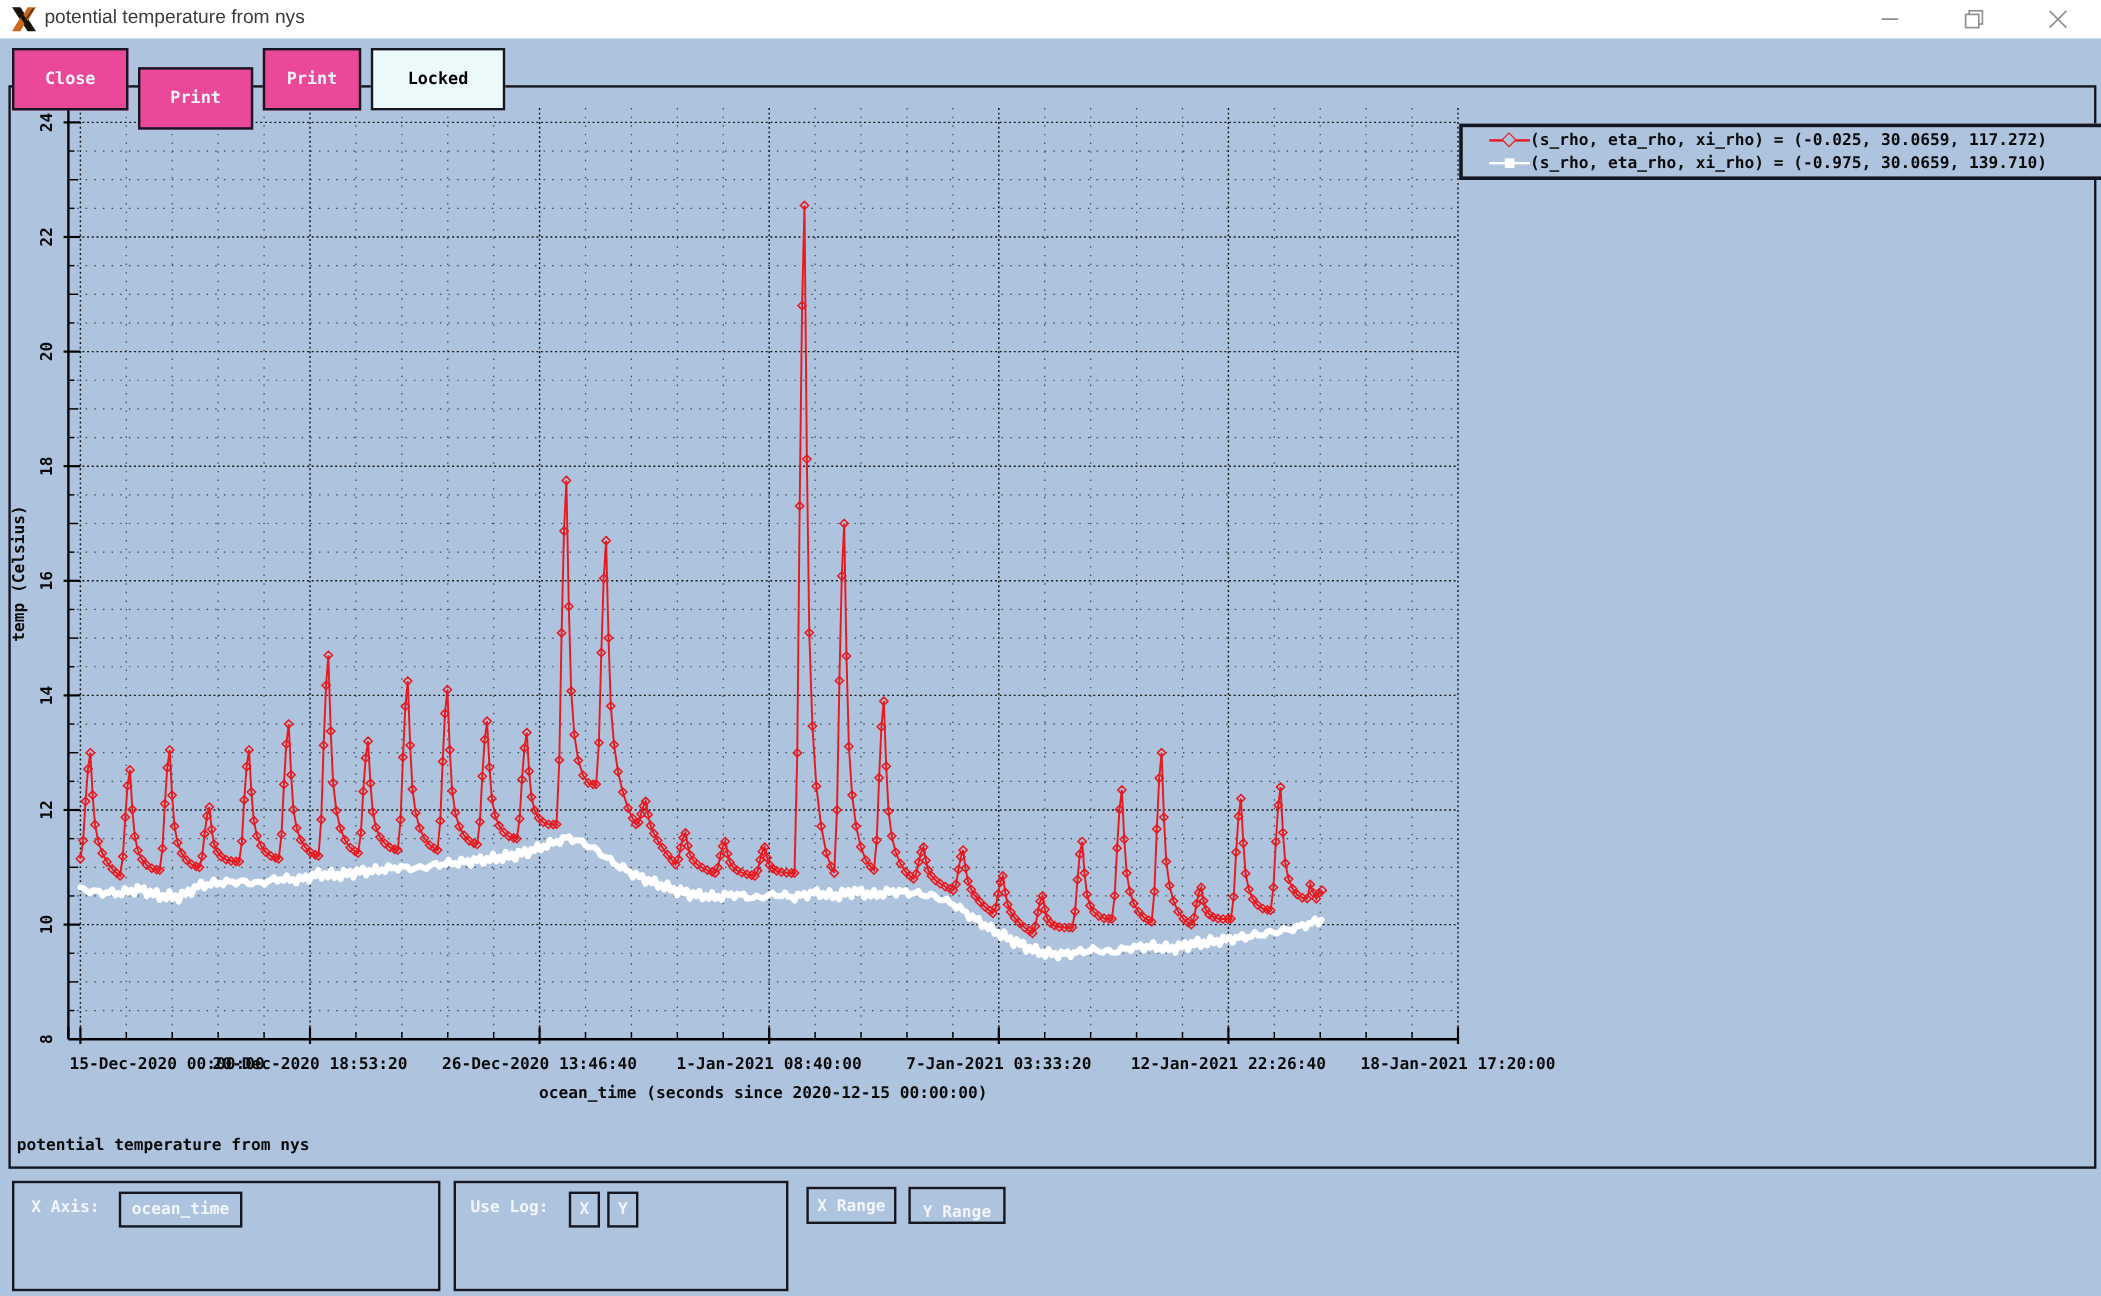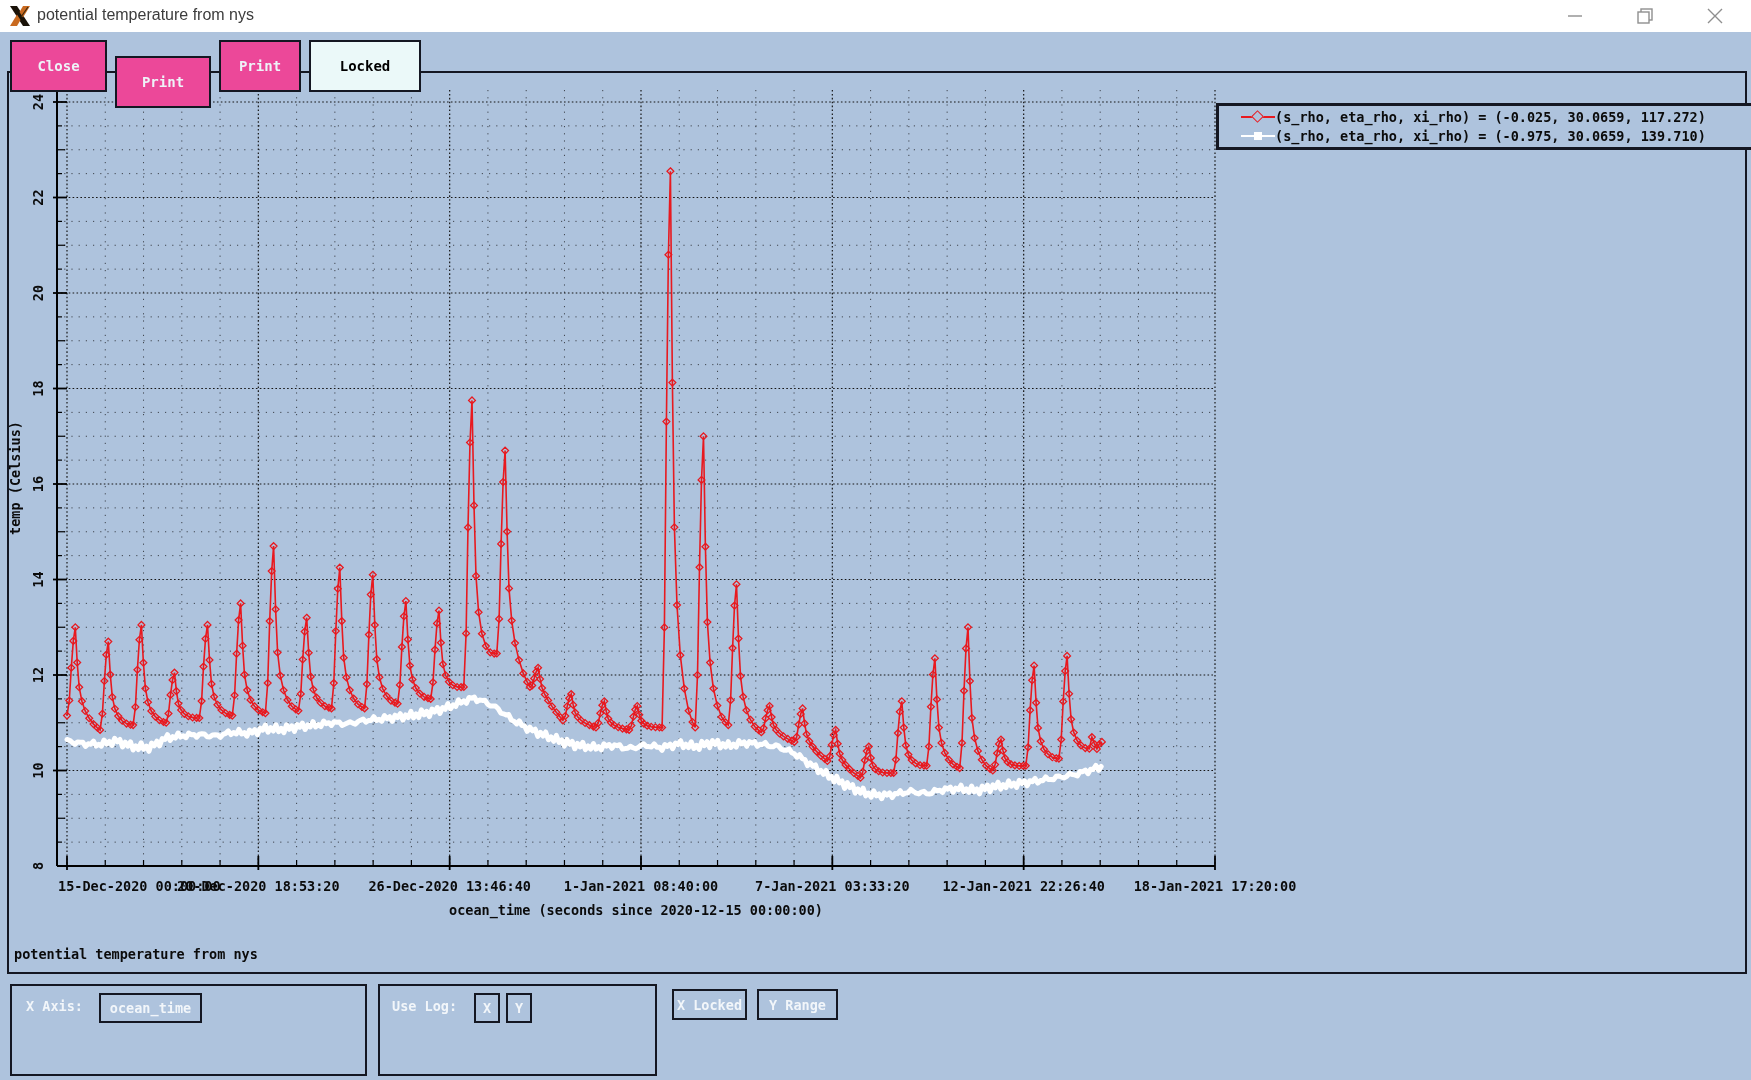--- a/index.html
+++ b/index.html
@@ -48,21 +48,21 @@
   #panel-uselog{left:378px;width:279px;}
   .blabel{position:absolute;font-size:13.5px;font-weight:bold;color:#f2f6fa;}
   .bbtn{position:absolute;border:2px solid #141722;color:#f2f6fa;font-size:13.5px;font-weight:bold;
       display:flex;align-items:center;justify-content:center;box-sizing:border-box;background:#aec3dd;}
   #xaxis-label{left:14px;top:12px;}
   #btn-ocean-time{left:87px;top:7px;width:103px;height:30px;}
   #uselog-label{left:12px;top:12px;}
   #btn-logx{left:94px;top:7px;width:26px;height:30px;}
   #btn-logy{left:126px;top:7px;width:26px;height:30px;}
   #btn-xrange{position:absolute;left:672px;top:989px;width:75px;height:31px;}
-  #btn-yrange{position:absolute;left:757px;top:989px;width:81px;height:31px;}
+  #btn-yrange{position:absolute;left:757px;top:989px;width:81px;height:31px;align-items:flex-end;}
 </style>
 </head>
 <body>
 
 <div id="window">
 
   <div id="titlebar">
     <svg id="logo" viewBox="0 0 26 26">
       <path d="M3 3 L10 3 L23 23 L16 23 Z" fill="#1a1208"></path>
       <path d="M23 3 L16 3 L12.5 9 L16 14.5 Z" fill="#c96a20"></path>
@@ -292,19 +292,19 @@
   <div class="bpanel" id="panel-uselog">
     <span class="blabel" id="uselog-label">Use Log:</span>
     <span class="bbtn" id="btn-logx">
       <span>X</span>
     </span>
     <span class="bbtn" id="btn-logy">
       <span>Y</span>
     </span>
   </div>
   <span class="bbtn" id="btn-xrange">
-    <span>X Locked</span>
+    <span>X Range</span>
   </span>
   <span class="bbtn" id="btn-yrange">
     <span>Y Range</span>
   </span>
 
 </div>
 
 </body></html>

